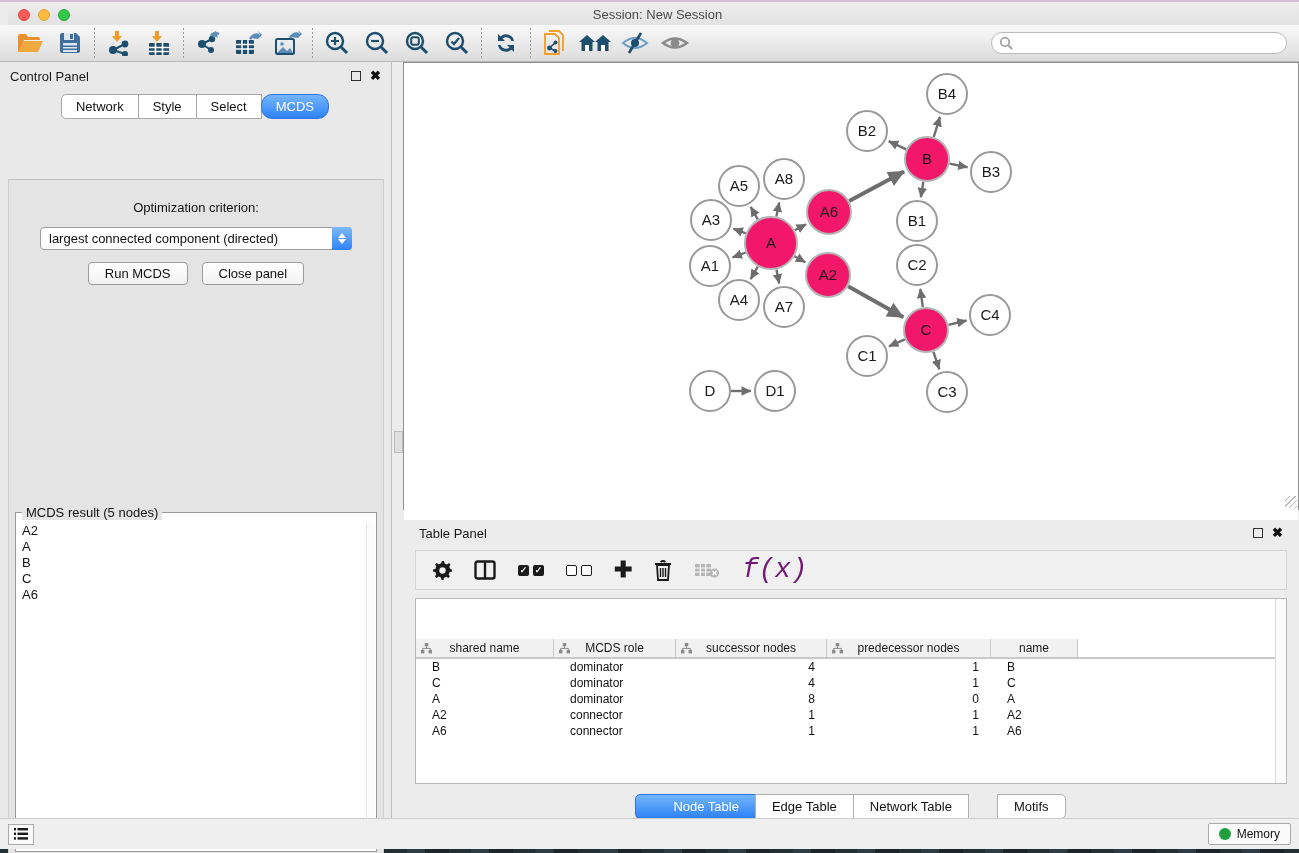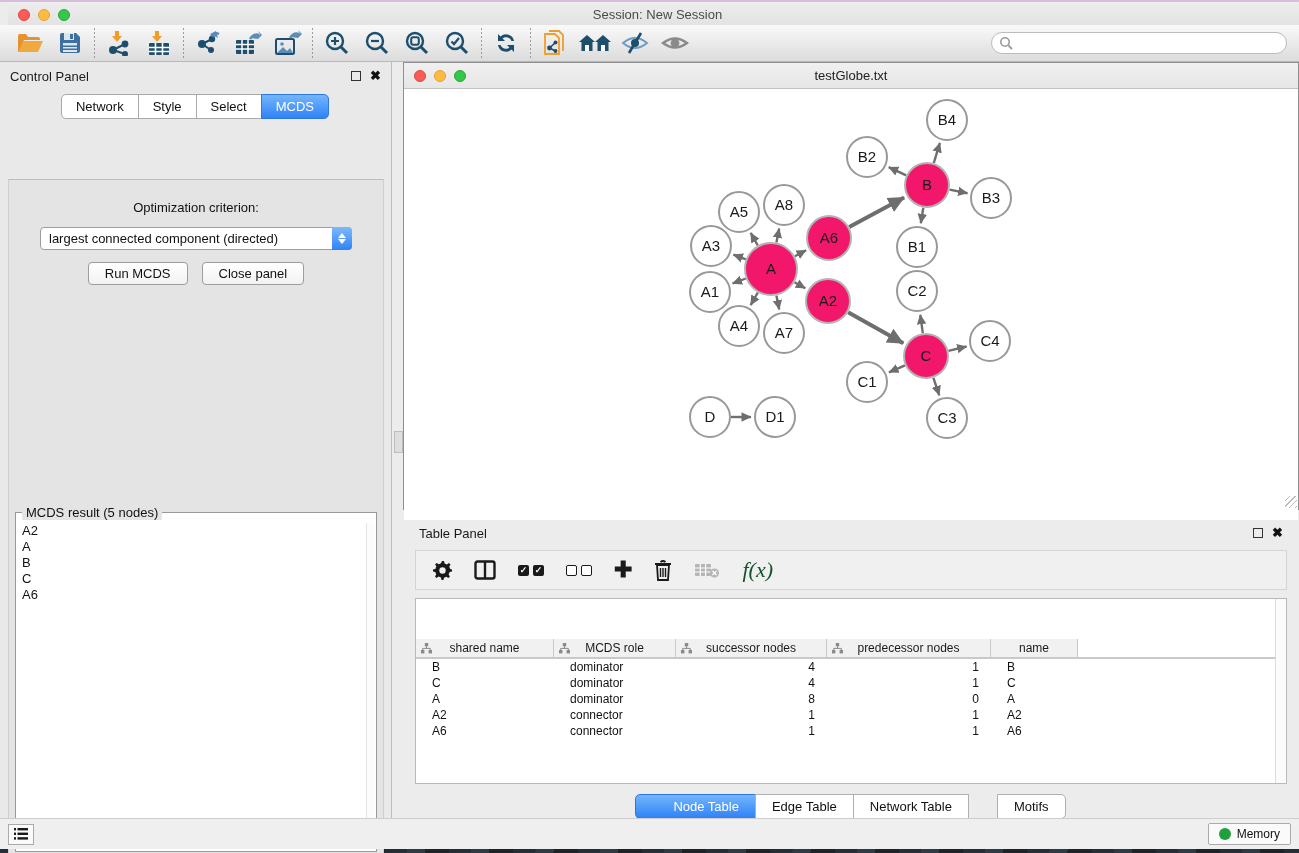--- a/index.html
+++ b/index.html
@@ -45,21 +45,21 @@
   .panel-title { font-size:13px; color:#1a1a1a; }
   .panel-head .spacer { flex:1; }
   .icon-float { width:10px; height:10px; border:1.5px solid #333; margin-right:9px; }
   .icon-close { font-size:13px; font-weight:bold; color:#111; line-height:10px; }
 
   .cp-tabs { display:flex; justify-content:center; margin-top:4px; position:relative; z-index:2; }
   .cp-tab { font-size:13px; color:#111; background:#fff; border:1px solid #a9a9a9;
     padding:4px 14px; margin-left:-1px; }
   .cp-tab:first-child { border-radius:5px 0 0 5px; }
   .cp-tab:last-child { border-radius:0 5px 5px 0; }
-  .cp-tab.active { background:linear-gradient(#74b6fc,#2f82f7); color:#fff; border-color:#2f77e0; }
+  .cp-tab.active { background:linear-gradient(#74b6fc,#2f82f7); color:#fff; border-color:#2f77e0;border-radius:11px; }
 
   .cp-body { position:absolute; left:8px; top:117px; width:376px; height:683px;
     background:#e4e4e4; border:1px solid #cfcfcf; border-top:1px solid #bdbdbd; }
   .opt-label { text-align:center; margin-top:20px; font-size:13px; color:#111; }
   .select-box { margin:12px auto 0 auto; width:312px; height:23px; background:#fff;
     border:1px solid #9d9d9d; border-radius:4px; display:flex; align-items:center; position:relative; }
   .select-value { flex:1; font-size:13px; padding-left:8px; color:#111; white-space:nowrap; }
   .select-stepper { width:20px; height:23px; margin-right:-1px; border-radius:0 4px 4px 0;
     background:linear-gradient(#7db9fc,#2f82f7); display:flex; flex-direction:column;
     align-items:center; justify-content:center; gap:1px; }
@@ -96,21 +96,21 @@
   .net-canvas { width:894px; height:520px; background:#fff; position:relative; }
   .resize-grip { position:absolute; right:1px; bottom:1px; width:12px; height:12px;
     background:repeating-linear-gradient(135deg, rgba(0,0,0,0) 0 3px, #b9b9b9 3px 4px); }
 
   
   .table-panel { left:403px; top:520px; width:896px; height:298px; background:#ececec; }
   .tp-head { height:26px; display:flex; align-items:center; padding:0 16px; }
   .tp-toolbar { margin:4px 12px 0 12px; height:40px; background:#f0f0f0;
     border:1px solid #d4d4d4; display:flex; align-items:center; gap:22px; padding:0 16px; }
   .tp-icon { display:flex; align-items:center; justify-content:center; height:24px; }
-  .fx { font-family:Liberation Serif, serif; font-style:italic; font-size:22px; color:#14532d; }
+  .fx { font-family:Liberation Mono, monospace; font-style:italic; font-size:27px; color:#701a75; }
   .chk-pair { display:flex; gap:4px; }
   .chk { width:11px; height:11px; background:#1a1a1a; border-radius:2px; color:#fff;
     font-size:9px; line-height:11px; text-align:center; font-weight:bold; }
   .unchk { width:11px; height:11px; border:1.5px solid #1a1a1a; border-radius:2px; background:#fff; }
   .plus-glyph { font-size:22px; font-weight:bold; color:#1a1a1a; line-height:20px; }
 
   .data-table { margin:8px 12px 0 12px; height:186px; background:#fff;
     border:1px solid #b9b9b9; position:relative; overflow:hidden; }
   .thead { display:flex; height:20px; border-bottom:2px solid #c9c9c9;margin-top:40px; }
   .th { background:#f1f1f1; border-right:1px solid #c9c9c9; font-size:12px; color:#1a1a1a;
@@ -344,28 +344,20 @@
         </div>
       <div class="result-scroll"></div>
     </div>
   </div>
 </div>
 
 <div class="abs vdiv-handle"></div>
 <div class="abs hdiv-handle"></div>
 
 <div class="abs net-frame">
-  <div class="net-titlebar">
-    <div class="net-title">testGlobe.txt</div>
-    <div class="lights">
-      <span class="light red"></span>
-      <span class="light yellow"></span>
-      <span class="light green"></span>
-    </div>
-  </div>
   <div class="net-canvas">
     <svg id="graph-svg" width="894" height="420" viewBox="0 0 894 420">
         <defs>
           <marker id="arrow" viewBox="0 0 6 6" refX="5.4" refY="3" markerWidth="4.4" markerHeight="4.4" orient="auto">
             <path d="M0,0.3 L5.7,3 L0,5.7 Z" fill="#6e6e6e"></path>
           </marker>
         </defs>
         <line x1="341.7" y1="189.5" x2="328.5" y2="194.5" stroke="#6e6e6e" stroke-width="2.4" marker-end="url(#arrow)"></line>
         <line x1="341.8" y1="170.3" x2="329.4" y2="165.6" stroke="#6e6e6e" stroke-width="2.4" marker-end="url(#arrow)"></line>
         <line x1="353.8" y1="203.5" x2="346.7" y2="216.1" stroke="#6e6e6e" stroke-width="2.4" marker-end="url(#arrow)"></line>

